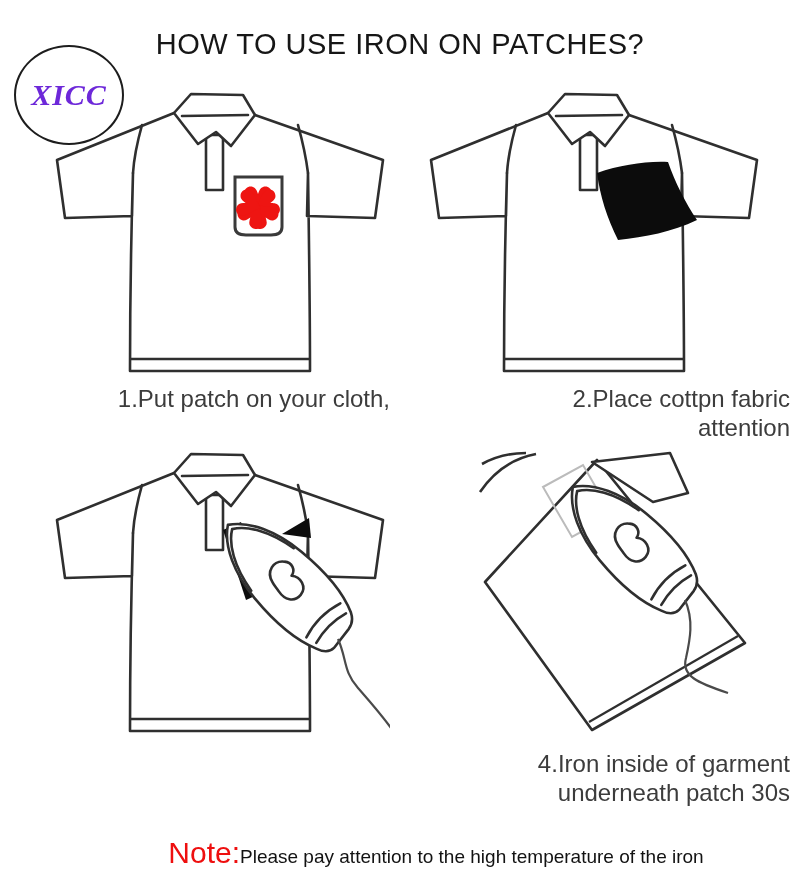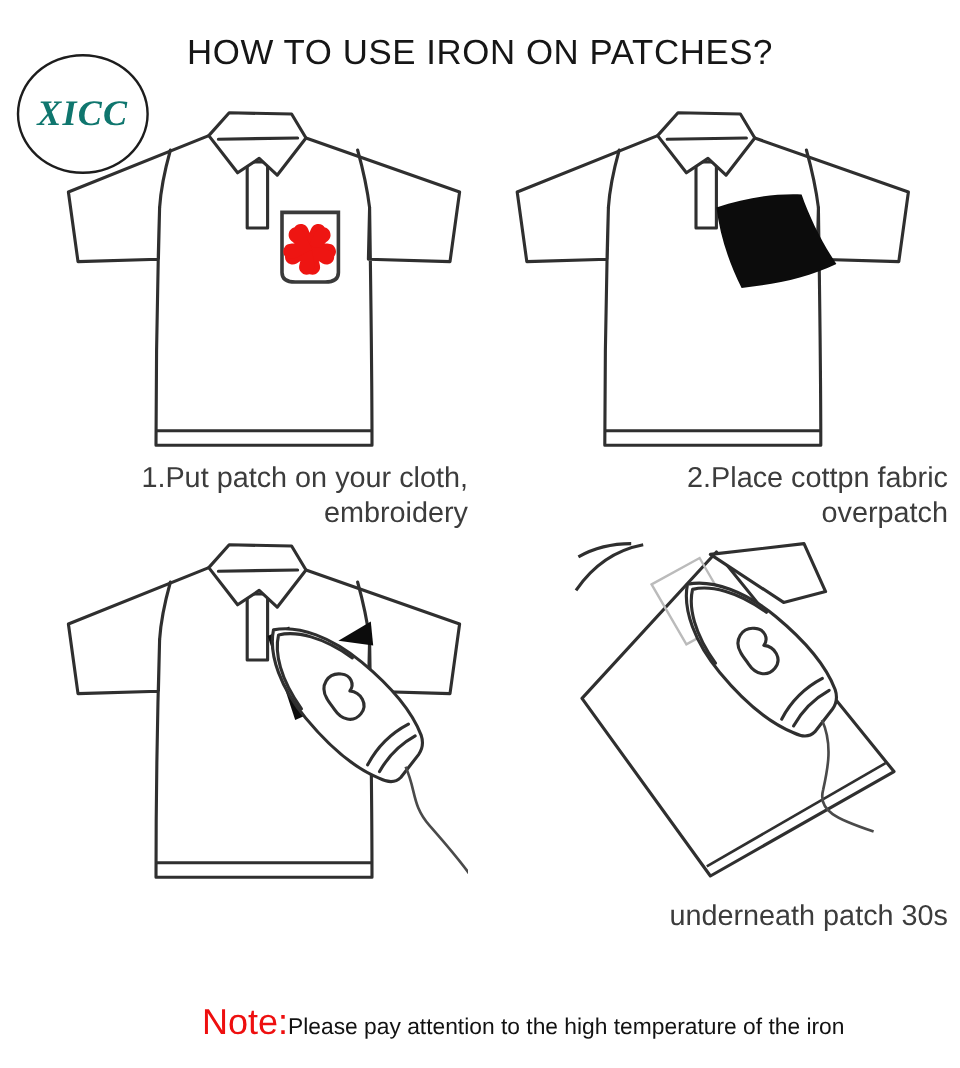--- a/index.html
+++ b/index.html
@@ -3,21 +3,21 @@
 <meta charset="utf-8">
 <style>
   html,body{margin:0;padding:0;background:#fff;}
   .canvas{position:relative;width:800px;height:890px;background:#ffffff;overflow:hidden;
           font-family:"Liberation Sans",sans-serif;}
   .title{position:absolute;top:16px;left:0;right:0;margin:12px;text-align:center;
          font-size:29px;font-weight:400;color:#161616;letter-spacing:.5px;}
   .logo{position:absolute;left:14px;top:45px;width:106px;height:96px;border:2.5px solid #1d1d1d;
         border-radius:50%;display:flex;align-items:center;justify-content:center;background:#fff;}
   .logo span{font-family:"Liberation Serif",serif;font-style:italic;font-weight:700;
-             font-size:30px;color:#0f766e;letter-spacing:1px;}
+             font-size:30px;color:#6d28d9;letter-spacing:1px;}
   .panel{position:absolute;}
   .caption{position:absolute;width:360px;text-align:right;color:#3c3c3c;
            font-size:24px;line-height:29px;}
   .note{position:absolute;top:836px;left:0;width:800px;text-align:center;white-space:nowrap;padding-left:36px;}
   .note-label{font-size:30px;color:#ee0f0f;}
   .note-text{font-size:19px;color:#121212;}
 </style>
 </head>
 <body>
 
@@ -79,27 +79,27 @@
     <path d="M 45,142 L 157,20 L 305,203 L 152,290 Z" fill="#ffffff" stroke="#2f2f2f" stroke-width="2.6" stroke-linejoin="round"></path>
     <path d="M 298,196 L 149,282" fill="none" stroke="#2f2f2f" stroke-width="2.2"></path>
     <path d="M 152,22 L 230,13 L 248,53 L 213,62 Z" fill="#ffffff" stroke="#2f2f2f" stroke-width="2.6" stroke-linejoin="round"></path>
     <path d="M 103,47 L 143,25 L 172,75 L 132,97 Z" fill="none" stroke="#bbbbbb" stroke-width="2"></path>
     <use href="#iron" transform="translate(193,107) rotate(-45)"></use>
     <path d="M 245,160 C 254,180 250,200 246,218 C 241,236 258,243 288,253" fill="none" stroke="#4a4a4a" stroke-width="2.2"></path>
   </svg>
 
   <div class="caption" style="left:30px;top:384px">
     <div>1.Put patch on your cloth,</div>
-    <div>embroidery</div>
   </div>
   <div class="caption" style="left:430px;top:384px">
     <div>2.Place cottpn fabric</div>
-    <div>overpatch</div>
+    <div>attention</div>
   </div>
   <div class="caption" style="left:430px;top:749px">
+    <div>4.Iron inside of garment</div>
     <div>underneath patch 30s</div>
   </div>
 
   <div class="note">
     <span class="note-label">Note:</span><span class="note-text">Please pay attention to the high temperature of the iron</span>
   </div>
 
 </div>
 
 </body></html>

